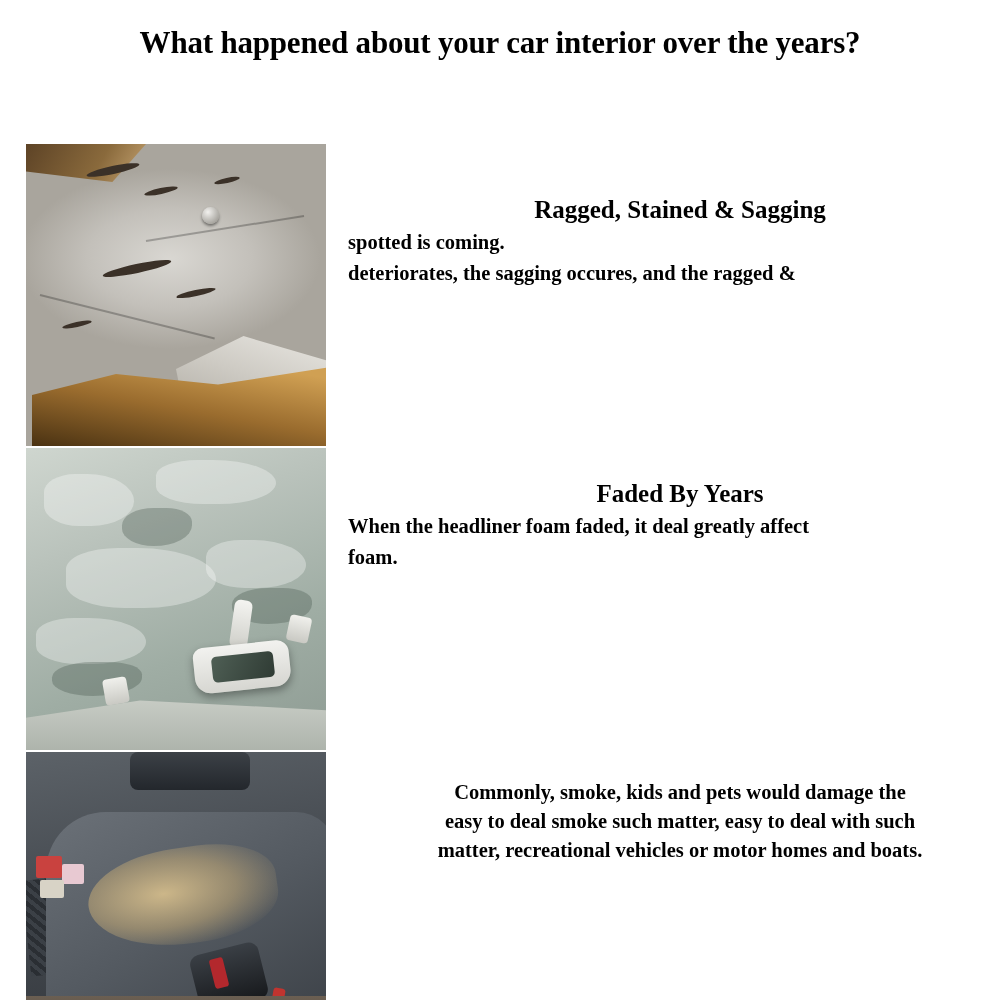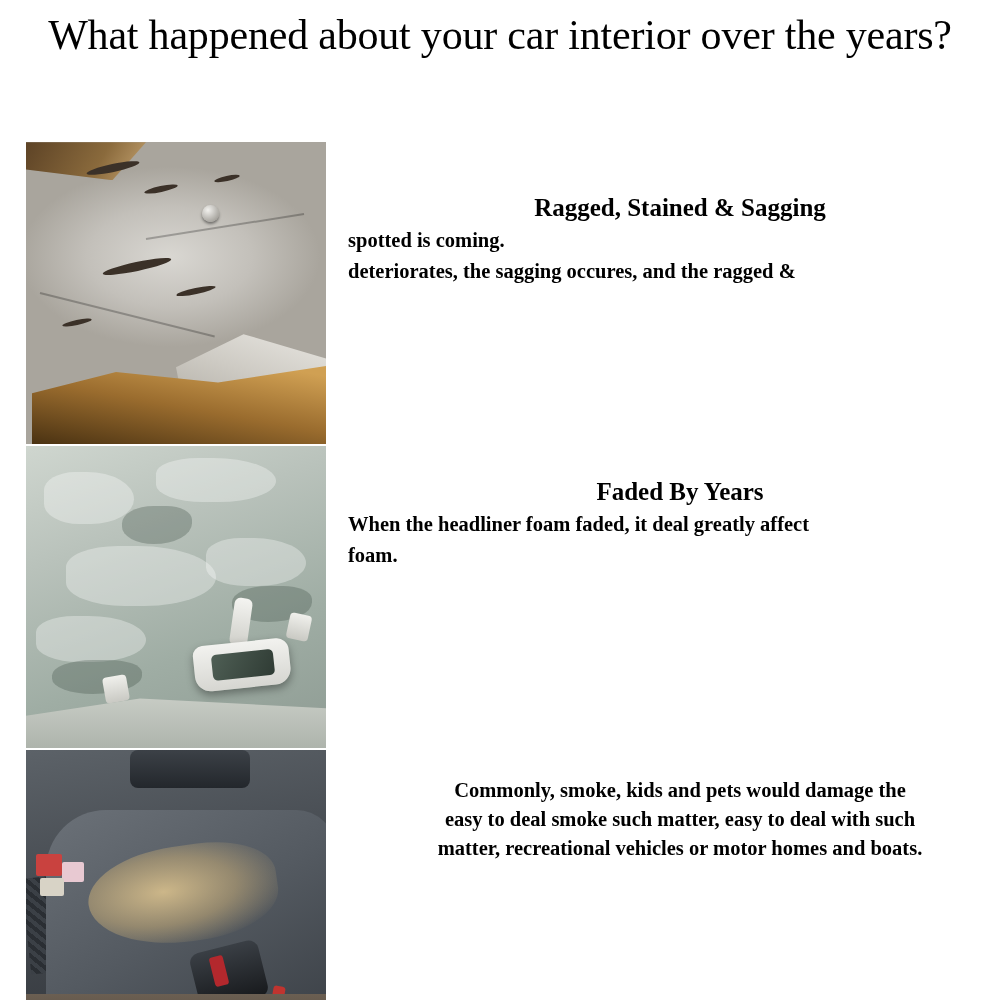--- a/index.html
+++ b/index.html
@@ -14,25 +14,25 @@
     color: #000000;
     overflow: hidden;
     position: relative;
   }
   .page {
     width: 1000px;
     height: 1000px;
     position: relative;
   }
   .headline {
-    font-size: 42px;
-    font-weight: normal;
+    font-size: 31px;
+    font-weight: bold;
     text-align: center;
     letter-spacing: -0.2px;
-    padding-top: 12px;
+    padding-top: 26px;
     line-height: 1.1;
     white-space: nowrap;
   }
   .section {
     position: absolute;
     left: 0;
     width: 1000px;
   }
   .photo {
     position: absolute;

